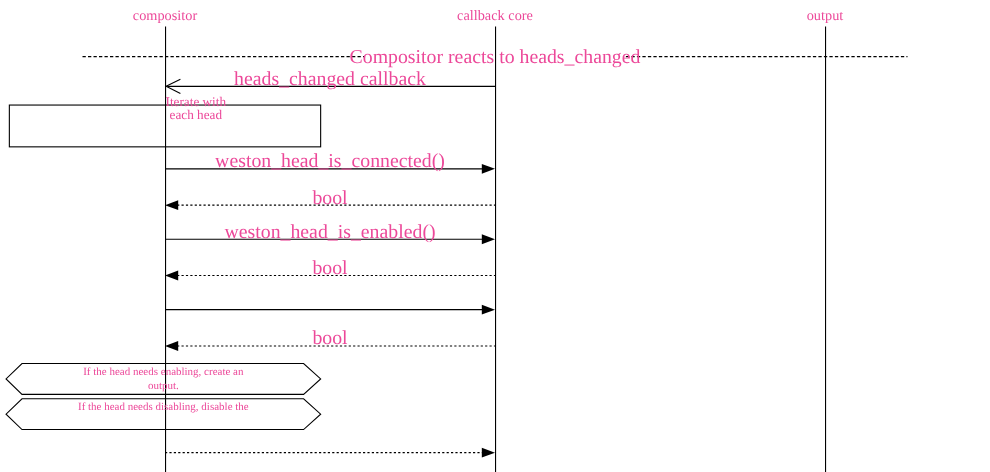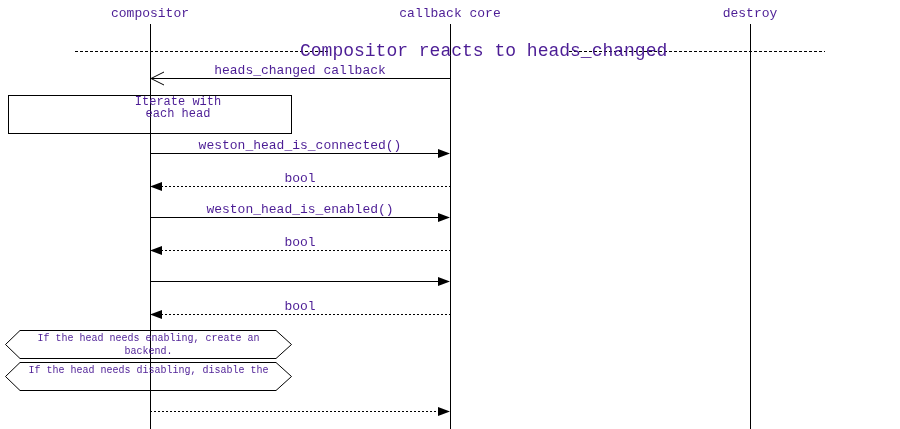--- a/index.html
+++ b/index.html
@@ -5,22 +5,22 @@
   html, body {
     margin: 0;
     padding: 0;
     background: #ffffff;
   }
   .diagram {
     position: relative;
     width: 900px;
     height: 429px;
     background: #ffffff;
-    font-family: Liberation Mono, monospace;
-    color: #4c1d95;
+    font-family: Liberation Serif, serif;
+    color: #ec4899;
     overflow: hidden;
   }
   .diagram svg {
     position: absolute;
     left: 0;
     top: 0;
   }
   .txt {
     position: absolute;
     text-align: center;
@@ -35,28 +35,28 @@
   .divider-label {
     top: 44px;
     left: 300px;
     width: 300px;
     font-size: 18px;
     line-height: 14px;
   }
   .msg-label {
     left: 150px;
     width: 300px;
-    font-size: 13px;
+    font-size: 18px;
     line-height: 14px;
     height: 14px;
   }
   .note-text {
     position: absolute;
     left: 8px;
-    top: 96px;
+    top: 86px;
     width: 340px;
     text-align: center;
     font-size: 12px;
     line-height: 12.4px;
   }
   .cond-text {
     position: absolute;
     left: 5px;
     width: 287px;
     text-align: center;
@@ -105,37 +105,37 @@
 
     <polygon points="20,330.5 276,330.5 291.5,344.5 276,358.5 20,358.5 5.5,344.5" fill="none" stroke="#000" stroke-width="1"></polygon>
     <polygon points="20,362.5 276,362.5 291.5,376.5 276,390.5 20,390.5 5.5,376.5" fill="none" stroke="#000" stroke-width="1"></polygon>
 
     <line x1="150" y1="411.5" x2="440" y2="411.5" stroke="#000" stroke-width="1" stroke-dasharray="2,2"></line>
     <polygon points="450,411.5 438,407 438,416" fill="#000"></polygon>
   </svg>
 
   <div class="txt plabel" style="left:75px">compositor</div>
   <div class="txt plabel" style="left:375px">callback core</div>
-  <div class="txt plabel" style="left:675px">destroy</div>
+  <div class="txt plabel" style="left:675px">output</div>
 
   <div class="txt divider-label">Compositor reacts to heads_changed</div>
 
   <div class="txt msg-label" style="top:64px">heads_changed callback</div>
   <div class="txt msg-label" style="top:139px">weston_head_is_connected()</div>
   <div class="txt msg-label" style="top:172px">bool</div>
   <div class="txt msg-label" style="top:203px">weston_head_is_enabled()</div>
   <div class="txt msg-label" style="top:236px">bool</div>
   <div class="txt msg-label" style="top:300px">bool</div>
 
   <div class="note-text">
     <div>Iterate with</div>
     <div>each head</div>
   </div>
 
   <div class="cond-text c1">
     <div>If the head needs enabling, create an</div>
-    <div>backend.</div>
+    <div>output.</div>
   </div>
   <div class="cond-text c2">
     <div>If the head needs disabling, disable the</div>
   </div>
 
 </div>
 
 </body></html>

